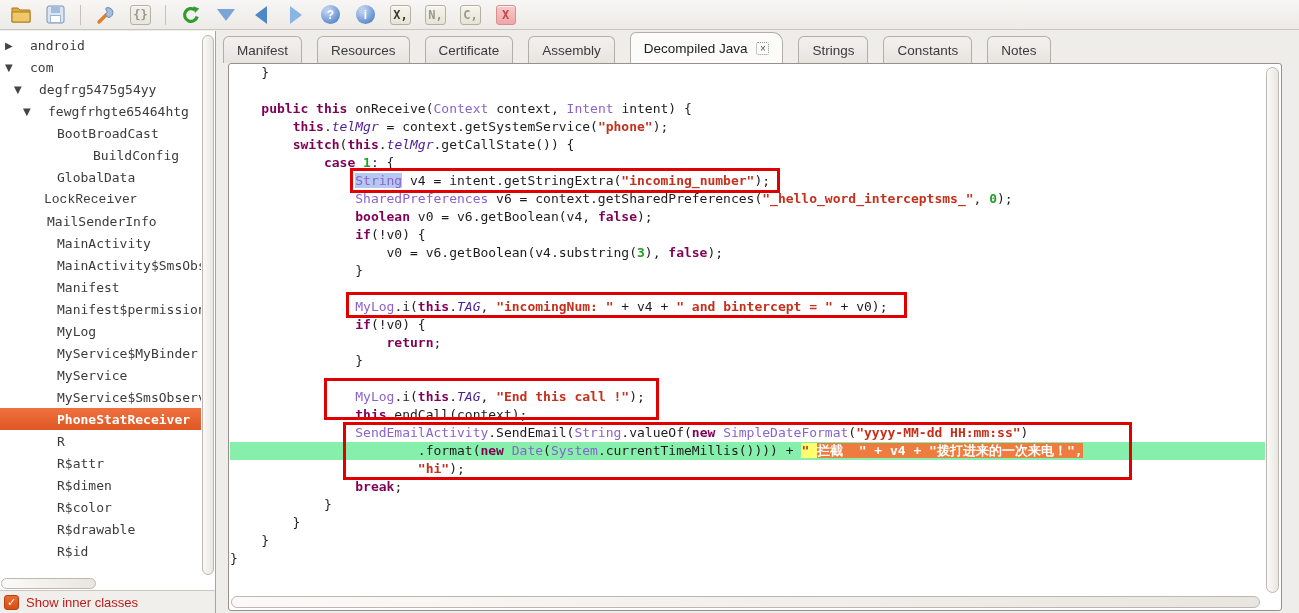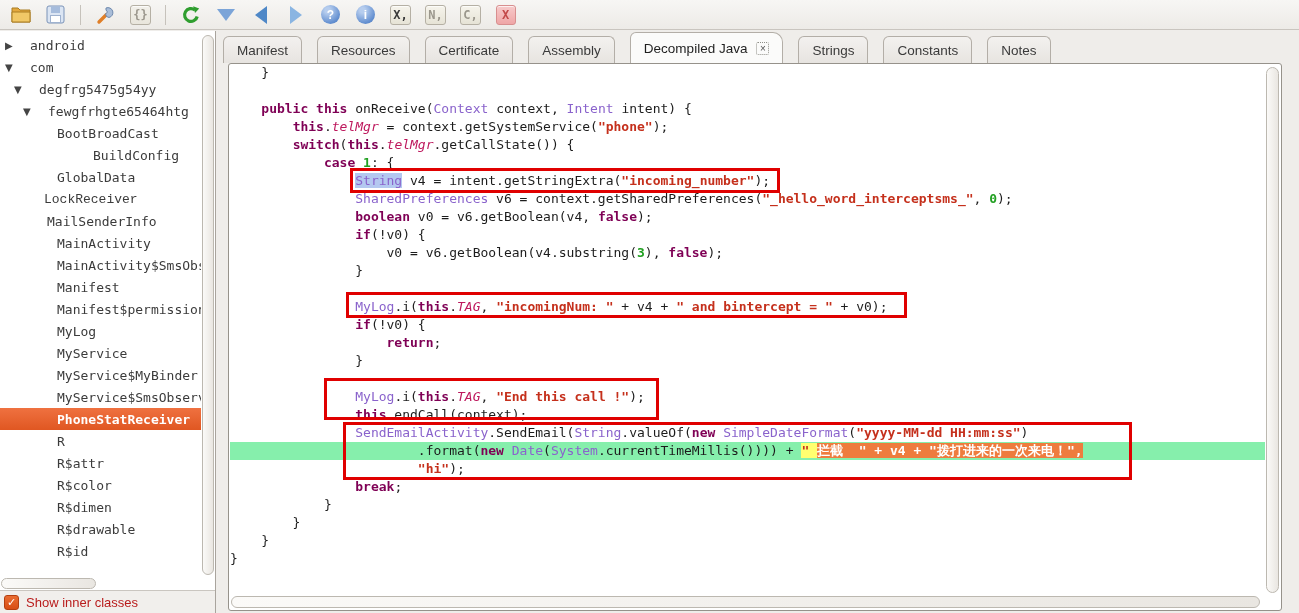--- a/index.html
+++ b/index.html
@@ -104,21 +104,21 @@
     overflow:hidden; padding-left:1px;
     font-family:"DejaVu Sans Mono", monospace; font-size:13px; line-height:18px;
     color:#1c1c1c;
   }
   .ln { height:18px; white-space:pre; }
   .ln.cur { background:#86efac; }
   .ln span.k { color:#7f0055; font-weight:bold; }
   .ln span.t { color:#8a63cc; }
   .ln span.s { color:#c5301c; font-weight:bold; }
   .ln span.n { color:#22a022; font-weight:bold; }
-  .ln span.f { color:#be185d; font-style:italic; }
+  .ln span.f { color:#4c1d95; font-style:italic; }
   .ln span.hs { color:#8a63cc; background:#b4c8f0; }
   .ln span.y { color:#c5301c; font-weight:bold; background:#ffff70; }
   .ln span.o { color:#fff; font-weight:bold; background:#ee7c3e; }
   .abox { position:absolute; border:3px solid #e00000; pointer-events:none; z-index:5; }
   .editor-vscroll { top:3px; right:2px; width:13px; bottom:17px; border:none; background:transparent; }
   .editor-vscroll .sb-thumb { left:0; right:0; top:0; bottom:0; }
   .editor-hscroll { left:2px; right:17px; bottom:2px; height:12px; border:none; background:transparent; }
   .editor-hscroll .sb-thumb { left:0; top:0; bottom:0; right:4px; }
 </style>
 </head>
@@ -239,49 +239,49 @@
         <div class="tree-row" style="padding-left: 31px;">
           <span class="arrow"></span>
           <span>Manifest$permission</span>
         </div>
         <div class="tree-row" style="padding-left: 31px;">
           <span class="arrow"></span>
           <span>MyLog</span>
         </div>
         <div class="tree-row" style="padding-left: 31px;">
           <span class="arrow"></span>
+          <span>MyService$MyBinder</span>
+        </div>
+        <div class="tree-row" style="padding-left: 31px;">
+          <span class="arrow"></span>
           <span>MyService</span>
         </div>
         <div class="tree-row" style="padding-left: 31px;">
           <span class="arrow"></span>
-          <span>MyService$MyBinder</span>
-        </div>
-        <div class="tree-row" style="padding-left: 31px;">
-          <span class="arrow"></span>
           <span>MyService$SmsObserv</span>
         </div>
         <div class="tree-row sel" style="padding-left: 31px; font-weight: bold;">
           <span class="arrow"></span>
           <span>PhoneStatReceiver</span>
         </div>
         <div class="tree-row" style="padding-left: 31px;">
           <span class="arrow"></span>
           <span>R</span>
         </div>
         <div class="tree-row" style="padding-left: 31px;">
           <span class="arrow"></span>
           <span>R$attr</span>
         </div>
         <div class="tree-row" style="padding-left: 31px;">
           <span class="arrow"></span>
+          <span>R$dimen</span>
+        </div>
+        <div class="tree-row" style="padding-left: 31px;">
+          <span class="arrow"></span>
           <span>R$color</span>
-        </div>
-        <div class="tree-row" style="padding-left: 31px;">
-          <span class="arrow"></span>
-          <span>R$dimen</span>
         </div>
         <div class="tree-row" style="padding-left: 31px;">
           <span class="arrow"></span>
           <span>R$drawable</span>
         </div>
         <div class="tree-row" style="padding-left: 31px;">
           <span class="arrow"></span>
           <span>R$id</span>
         </div>
       </div>

